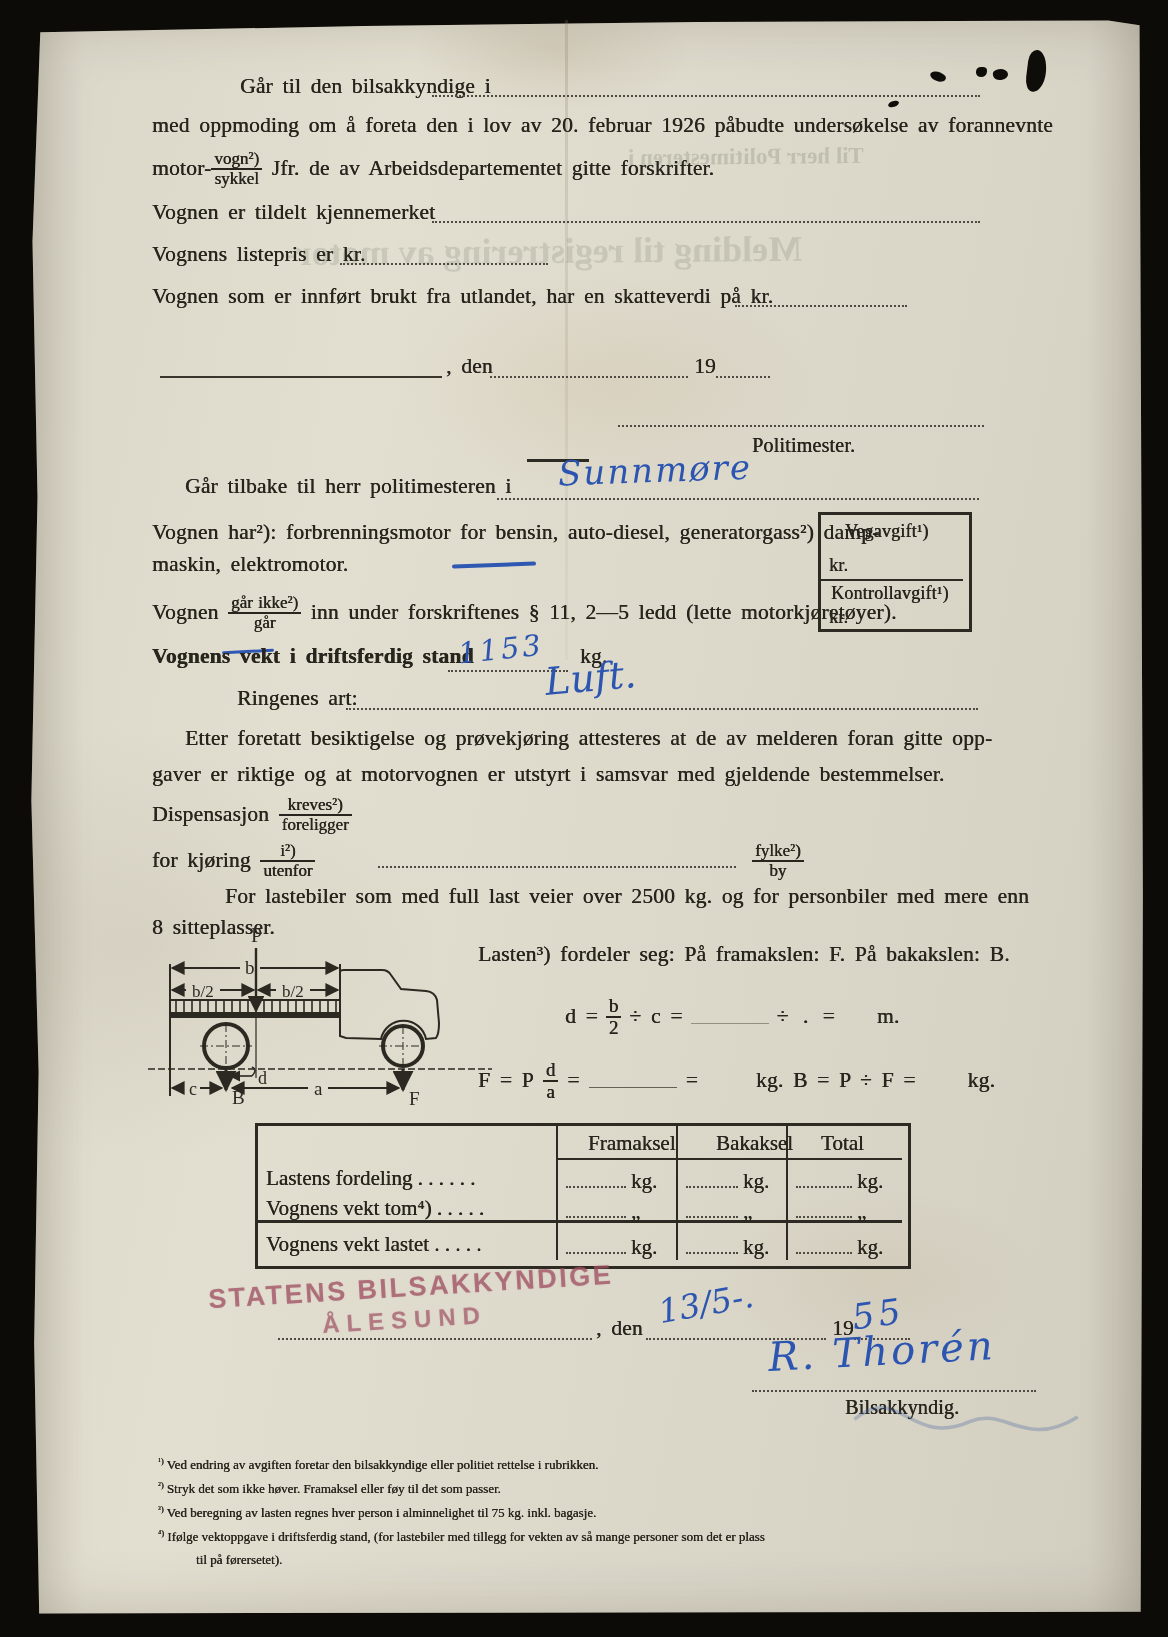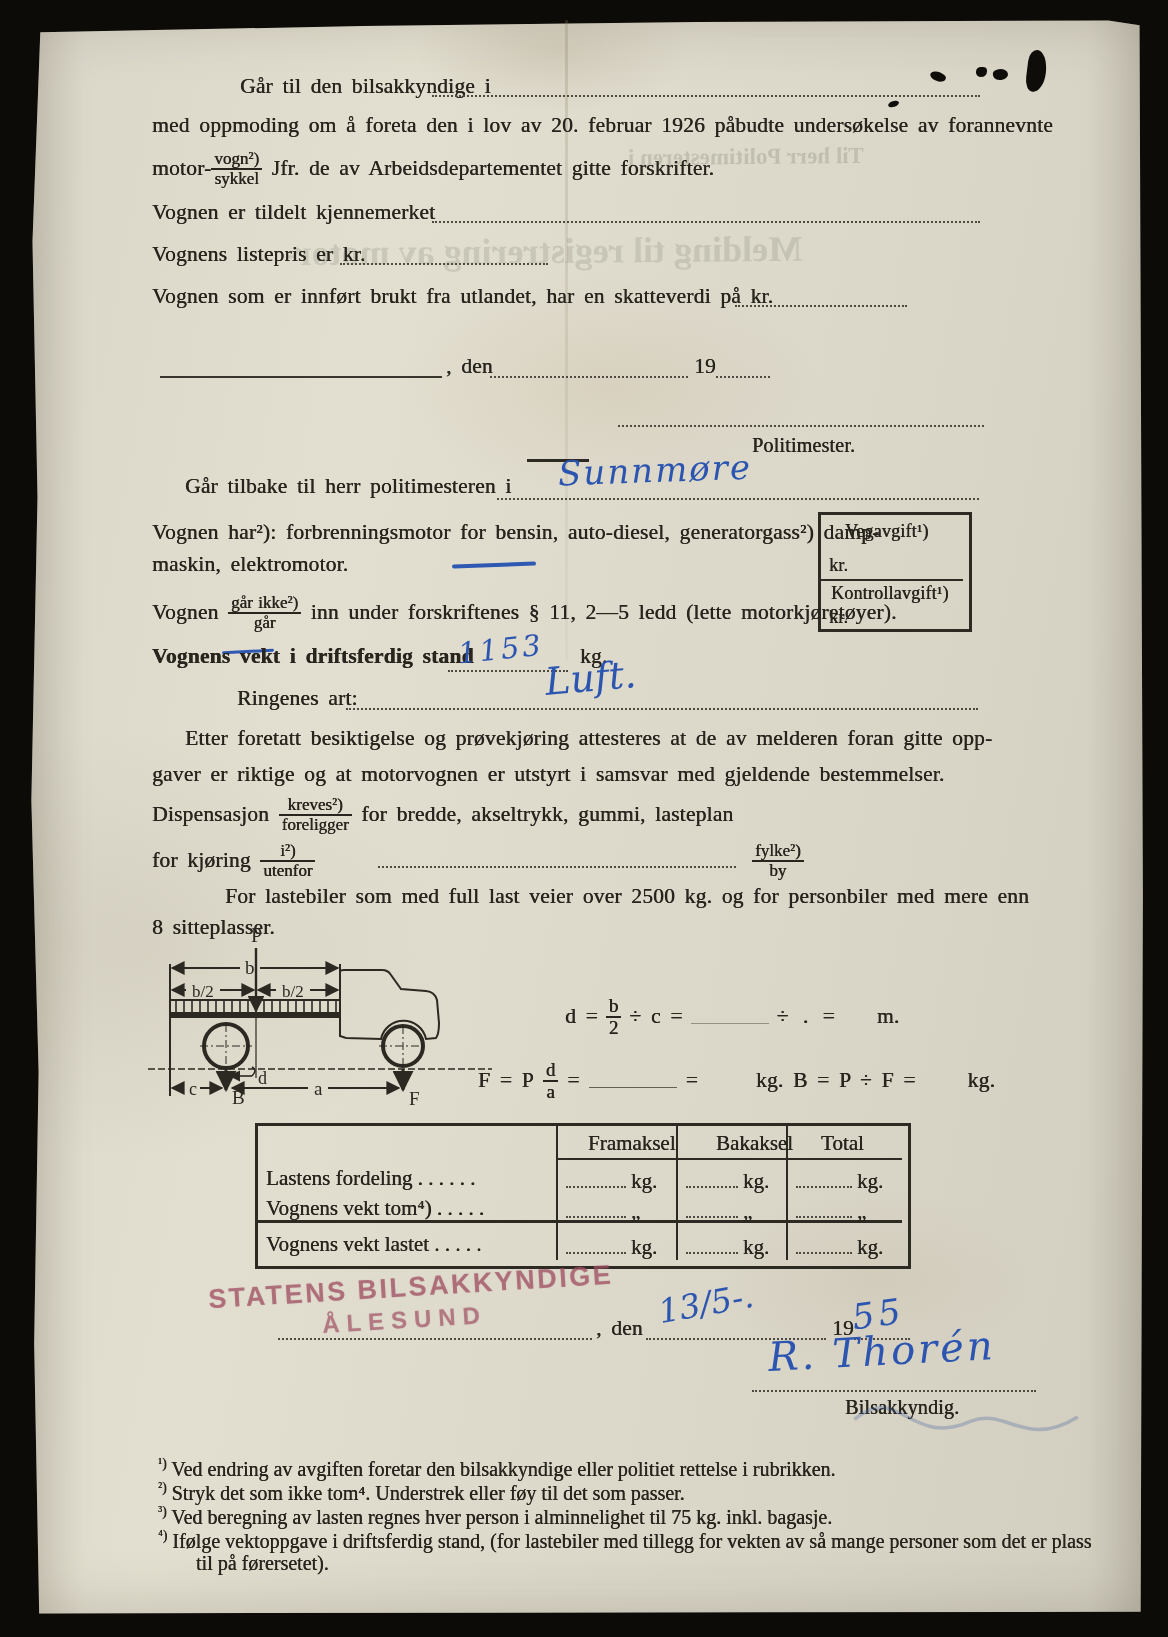--- a/index.html
+++ b/index.html
@@ -13,21 +13,21 @@
       radial-gradient(ellipse 200px 90px at 47% 2%, rgba(150,135,105,.18), transparent 70%),
       linear-gradient(90deg, rgba(110,100,85,.14), rgba(0,0,0,0) 5%, rgba(0,0,0,0) 95%, rgba(110,100,85,.14)),
       linear-gradient(100deg,#dad6c8 0%,#e3dfd0 28%,#ddd9cb 52%,#d8d4c6 76%,#d1cdbf 100%);
     clip-path:polygon(1.1% .9%,30% .5%,60% .25%,96.8% .15%,99.6% .45%,99.9% 55%,99.7% 99.8%,1% 99.9%,.55% 83%,.95% 66%,.3% 49%,.85% 30%,.4% 14%);
     box-shadow:inset 0 0 60px rgba(80,70,50,.25);}
   .crease{position:absolute;left:565px;top:20px;width:3px;height:640px;
     background:linear-gradient(180deg,rgba(130,118,95,.25),rgba(130,118,95,.05));}
   .t{position:absolute;white-space:nowrap;color:#28251e;font-size:21.5px;
      letter-spacing:.2px;word-spacing:4px;text-shadow:.4px 0 0 currentColor;}
   .sm{font-size:18px;}
-  .fnote{position:absolute;white-space:nowrap;color:#28251e;font-size:20px;text-shadow:.3px 0 0 currentColor;}
+  .fnote{position:absolute;white-space:nowrap;color:#28251e;font-size:13px;text-shadow:.3px 0 0 currentColor;}
   .dl{position:absolute;height:0;border-bottom:2px dotted #4e4a41;}
   .sl{position:absolute;background:#2c2a23;}
   .hw{position:absolute;white-space:nowrap;font-family:"DejaVu Serif",serif;font-style:italic;color:#2b55b0;}
   .bline{position:absolute;background:#2e58b2;border-radius:2px;}
   .frac{display:inline-block;vertical-align:-9px;text-align:center;line-height:1.05;font-size:17px;letter-spacing:0;word-spacing:1px;}
   .frac .fx{display:block;padding:0 3px;}
   .frac .top{border-bottom:2px solid #28251e;}
   .box{position:absolute;border:3px solid #2c2a23;}
   .ghost{position:absolute;transform:scaleX(-1) rotate(.5deg);color:rgba(104,114,94,.24);white-space:nowrap;font-weight:bold;}
   .stamp{position:absolute;font-family:"Liberation Sans",sans-serif;font-weight:bold;
@@ -115,21 +115,20 @@
   <div class="t" style="left:237px;top:686px;">Ringenes art:</div>
   <div class="dl" style="left:346px;top:708px;width:632px;"></div>
   <div class="hw" style="left:545px;top:656px;font-size:38px;transform:rotate(-5deg);">Luft.</div>
 
   <div class="t" style="left:152px;top:762px;">gaver er riktige og at motorvognen er utstyrt i samsvar med gjeldende bestemmelser.</div>
   <div class="t" style="left:185px;top:726px;">Etter foretatt besiktigelse og prøvekjøring attesteres at de av melderen foran gitte opp-</div>
 
   <div class="t" style="left:152px;top:796px;">
     <span>Dispensasjon</span>
     <span class="frac"><span class="fx top">kreves²)</span><span class="fx">foreligger</span></span>
-    <span>for bredde, akseltrykk, gummi, lasteplan</span>
   </div>
 
   <div class="t" style="left:152px;top:842px;">
     <span>for kjøring</span>
     <span class="frac"><span class="fx top">i²)</span><span class="fx">utenfor</span></span>
   </div>
   <div class="dl" style="left:378px;top:866px;width:358px;"></div>
   <div class="t" style="left:752px;top:842px;">
     <span class="frac"><span class="fx top">fylke²)</span><span class="fx">by</span></span>
   </div>
@@ -183,20 +182,21 @@
     <text x="97" y="46" font-size="19">b</text>
     <text x="44" y="69" font-size="17">b/2</text>
     <text x="134" y="69" font-size="17">b/2</text>
     <text x="110" y="156" font-size="18">d</text>
     <text x="41" y="167" font-size="18">c</text>
     <text x="166" y="167" font-size="19">a</text>
     <text x="84" y="176" font-size="19">B</text>
     <text x="261" y="177" font-size="19">F</text>
   </svg>
 
+  <div class="t" style="left:478px;top:942px;">Lasten³) fordeler seg:  På framakslen: F.  På bakakslen: B.</div>
 
   <div class="t" style="left:565px;top:996px;display:flex;align-items:center;gap:8px;">
     <span>d =</span>
     <span class="frac" style="vertical-align:middle;font-size:19px;">
         <span class="fx top">b</span>
         <span class="fx">2</span>
       </span>
     <span>÷ c =</span>
     <span style="display:inline-block;width:78px;border-bottom:1.5px solid rgba(90,85,72,.55);height:14px;"></span>
     <span>÷</span>
@@ -259,17 +259,17 @@
   <div class="hw" style="left:852px;top:1294px;font-size:35px;transform:rotate(-8deg);letter-spacing:4px;">55</div>
 
   <div class="hw" style="left:768px;top:1328px;font-size:40px;transform:rotate(-3deg);letter-spacing:3px;">R. Thorén</div>
   <div class="dl" style="left:752px;top:1390px;width:284px;"></div>
   <div class="t sm" style="left:845px;top:1396px;font-size:20px;">Bilsakkyndig.</div>
   <svg style="position:absolute;left:850px;top:1372px;transform:rotate(16deg);" width="230" height="100" viewBox="0 0 230 100">
     <path d="M8,78 C 40,30 70,90 120,48 C 150,24 180,60 222,14" stroke="rgba(70,100,160,.30)" stroke-width="3.5" fill="none"></path>
   </svg>
 
   <div class="fnote" style="left:158px;top:1456px;"><sup>¹)</sup> <span>Ved endring av avgiften foretar den bilsakkyndige eller politiet rettelse i rubrikken.</span></div>
-  <div class="fnote" style="left:158px;top:1480px;"><sup>²)</sup> <span>Stryk det som ikke tom⁴.  Understrek eller føy til det som passer.</span></div>
+  <div class="fnote" style="left:158px;top:1480px;"><sup>²)</sup> <span>Stryk det som ikke høver.  Framaksel eller føy til det som passer.</span></div>
   <div class="fnote" style="left:158px;top:1504px;"><sup>³)</sup> <span>Ved beregning av lasten regnes hver person i alminnelighet til 75 kg. inkl. bagasje.</span></div>
   <div class="fnote" style="left:158px;top:1528px;"><sup>⁴)</sup> <span>Ifølge vektoppgave i driftsferdig stand, (for lastebiler med tillegg for vekten av så mange personer som det er plass</span></div>
   <div class="fnote" style="left:196px;top:1552px;">til på førersetet).</div>
 </div>
 
 </body></html>

